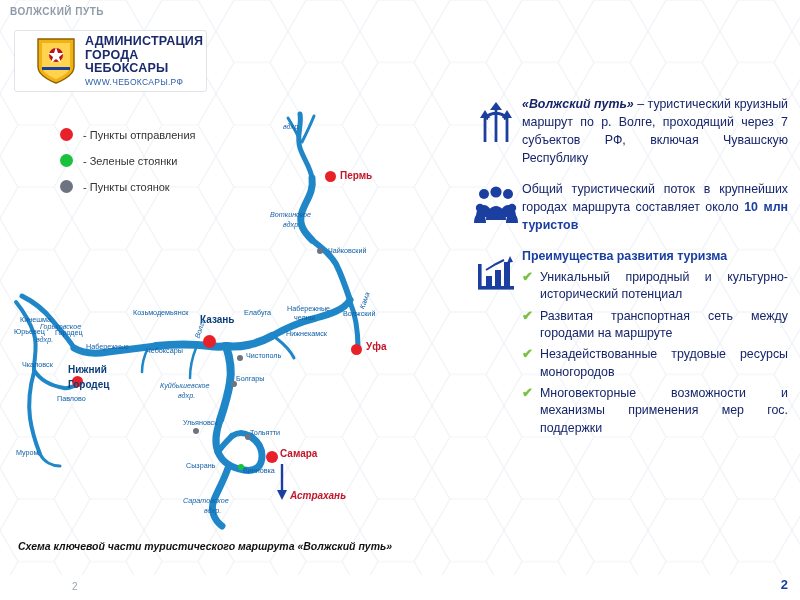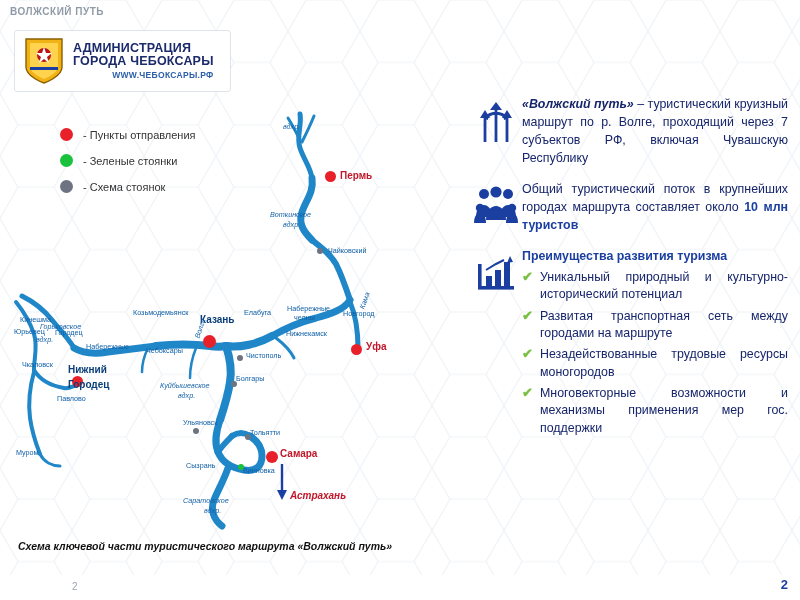--- a/index.html
+++ b/index.html
@@ -7,30 +7,30 @@
     width:800px;height:600px;overflow:hidden;
     font-family:"Liberation Sans",sans-serif;
     background:#ffffff;position:relative;
   }
   
   .hex-bg{position:absolute;inset:0;z-index:0;opacity:.55;}
   .slide{position:absolute;inset:0;z-index:2;}
 
   
   .logo-box{
-    position:absolute;left:14px;top:30px;width:217px;height:62px;
+    position:absolute;left:14px;top:30px;width:193px;height:62px;
     background:#ffffff;border:1px solid #dfe4ea;border-radius:3px;
-    display:flex;align-items:center;padding-left:8px;box-sizing:border-box;
+    display:flex;align-items:center;padding-left:20px;box-sizing:border-box;
   }
   .crest{width:42px;height:48px;position:relative;flex:0 0 42px;margin-right:8px;}
   .logo-text{line-height:1.08;}
   .logo-text .l1,.logo-text .l2{
     font-size:12.5px;font-weight:bold;color:#1b2a6b;letter-spacing:.2px;
   }
-  .logo-text .l3{font-size:8.5px;font-weight:bold;color:#2b5fa8;margin-top:2px;letter-spacing:.3px;text-align:right;}
+  .logo-text .l3{font-size:8.5px;font-weight:normal;color:#2b5fa8;margin-top:2px;letter-spacing:.3px;}
 
   .top-left-strip{
     position:absolute;left:10px;top:6px;font-size:10px;color:#6d7a8c;
     letter-spacing:.5px;font-weight:bold;opacity:.75;
   }
 
   
   .title{
     position:absolute;left:256px;top:30px;width:534px;
     text-align:center;color:#1b3fa0;font-size:19.5px;font-weight:bold;
@@ -124,21 +124,21 @@
     <div class="row">
       <span class="dot" style="background:#e8202a"></span>
       <span class="lbl">- Пункты отправления</span>
     </div>
     <div class="row">
       <span class="dot" style="background:#19c13c"></span>
       <span class="lbl">- Зеленые стоянки</span>
     </div>
     <div class="row">
       <span class="dot" style="background:#6d7380"></span>
-      <span class="lbl">- Схема стоянок</span>
+      <span class="lbl">- Пункты стоянок</span>
     </div>
   </div>
 
   <div class="map">
     <svg width="420" height="440" viewBox="0 0 420 440">
       <g fill="none" stroke="#1f86c8" stroke-linecap="round" stroke-linejoin="round">
 
         <path d="M300 18 C302 30 296 40 300 52 C304 64 310 70 312 82" stroke-width="5"></path>
         <path d="M288 22 C293 30 296 36 300 44" stroke-width="3"></path>
         <path d="M314 20 C310 30 306 38 302 46" stroke-width="3"></path>
@@ -197,21 +197,21 @@
     
     <span class="map-label italic" style="left:283px;top:26px">вдхр.</span>
     <span class="map-label red" style="left:340px;top:74px">Пермь</span>
     <span class="map-label italic" style="left:270px;top:114px">Воткинское</span>
     <span class="map-label italic" style="left:283px;top:124px">вдхр.</span>
     <span class="map-label city" style="left:328px;top:150px">Чайковский</span>
     <span class="map-label italic" style="left:356px;top:200px;transform:rotate(-70deg)">Кама</span>
     <span class="map-label city" style="left:244px;top:212px">Елабуга</span>
     <span class="map-label city" style="left:287px;top:208px">Набережные</span>
     <span class="map-label city" style="left:294px;top:217px">челны</span>
-    <span class="map-label city" style="left:343px;top:213px">Новгород</span>
+    <span class="map-label city" style="left:343px;top:213px">Волжский</span>
     <span class="map-label city" style="left:286px;top:233px">Нижнекамск</span>
     <span class="map-label city" style="left:133px;top:212px">Козьмодемьянск</span>
     <span class="map-label big" style="left:200px;top:218px">Казань</span>
     <span class="map-label red" style="left:366px;top:245px">Уфа</span>
     <span class="map-label city" style="left:246px;top:255px">Чистополь</span>
     <span class="map-label italic" style="left:190px;top:228px;transform:rotate(-72deg)">Волга</span>
     <span class="map-label city" style="left:146px;top:250px">Чебоксары</span>
     <span class="map-label city" style="left:86px;top:246px">Набережные</span>
     <span class="map-label city" style="left:55px;top:232px">Городец</span>
     <span class="map-label italic" style="left:40px;top:226px">Горьковское</span>

